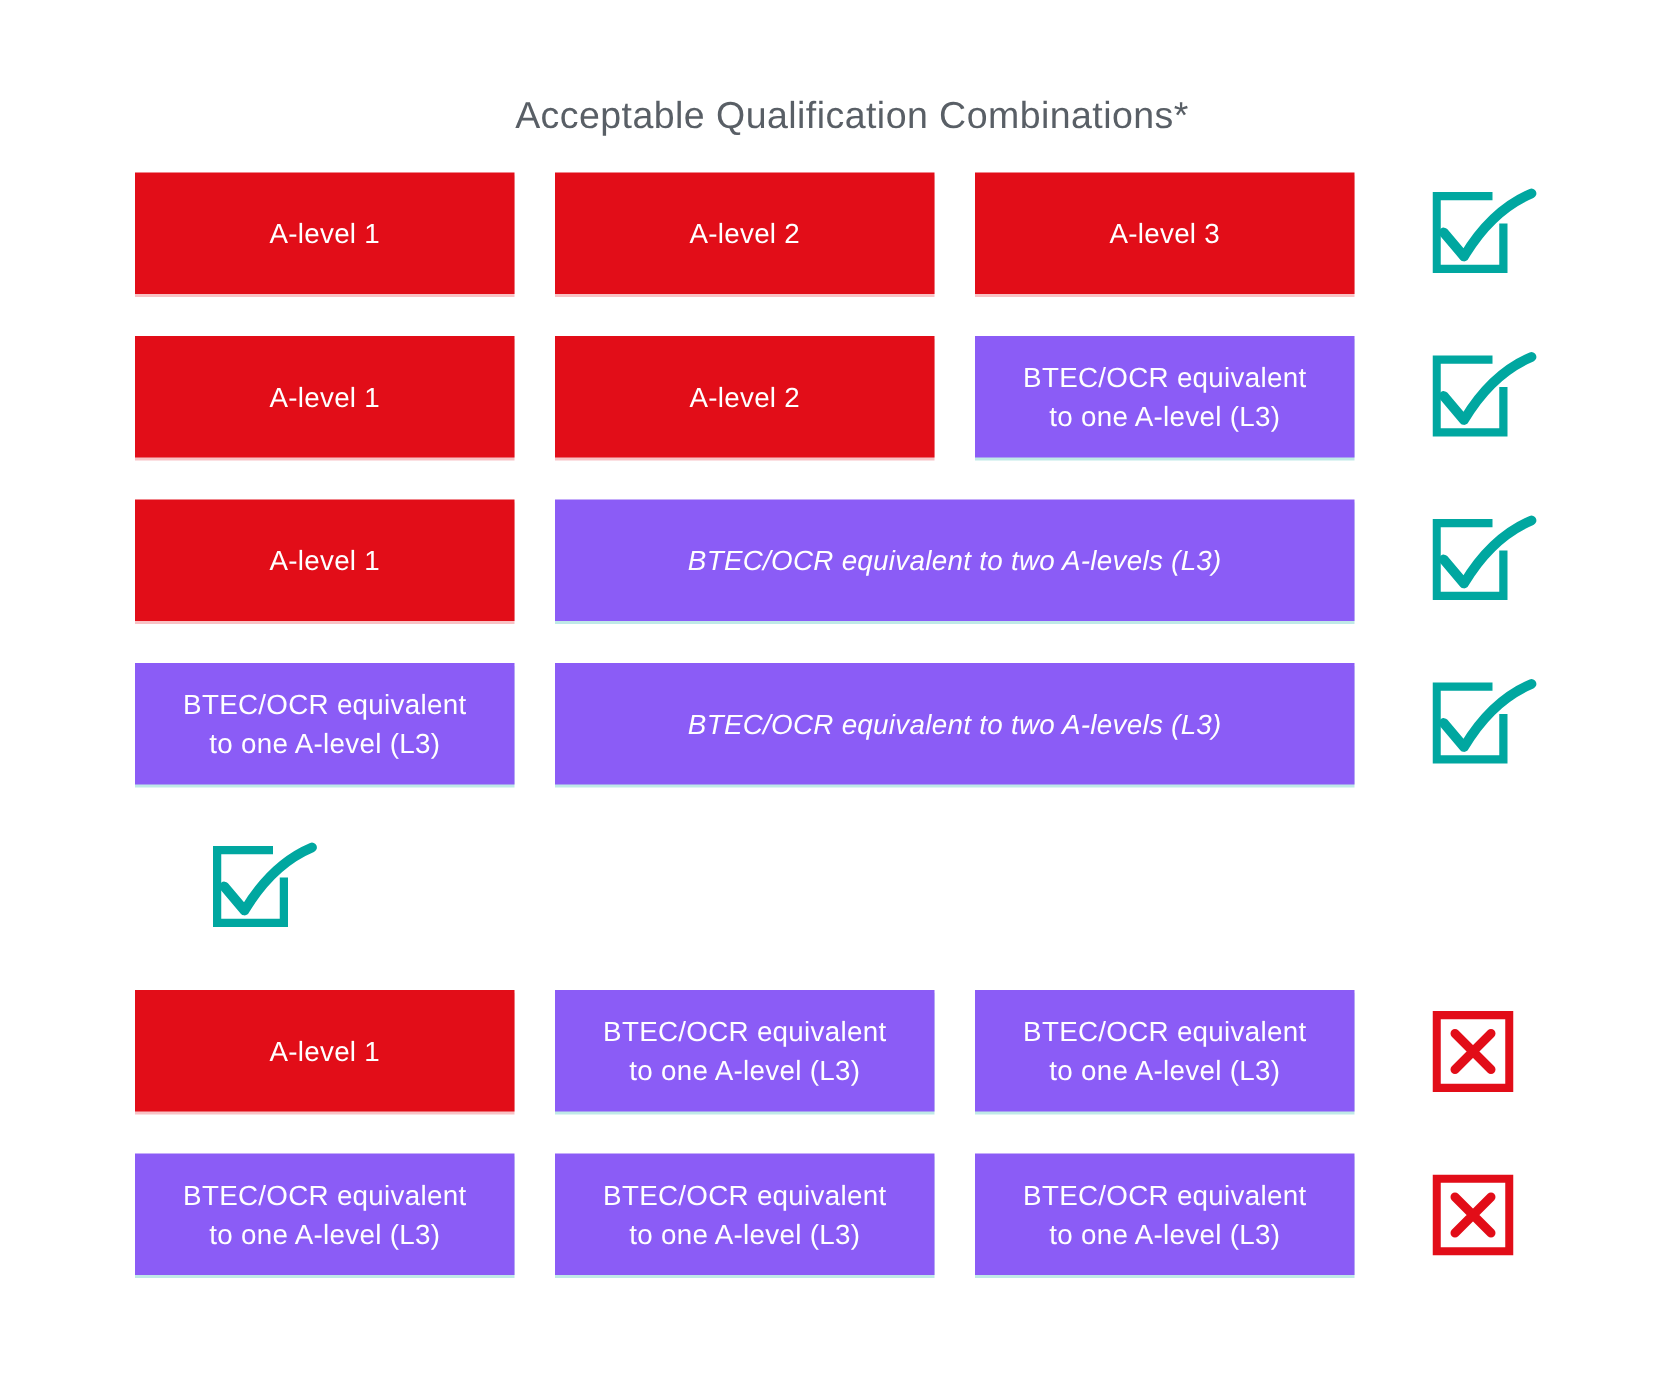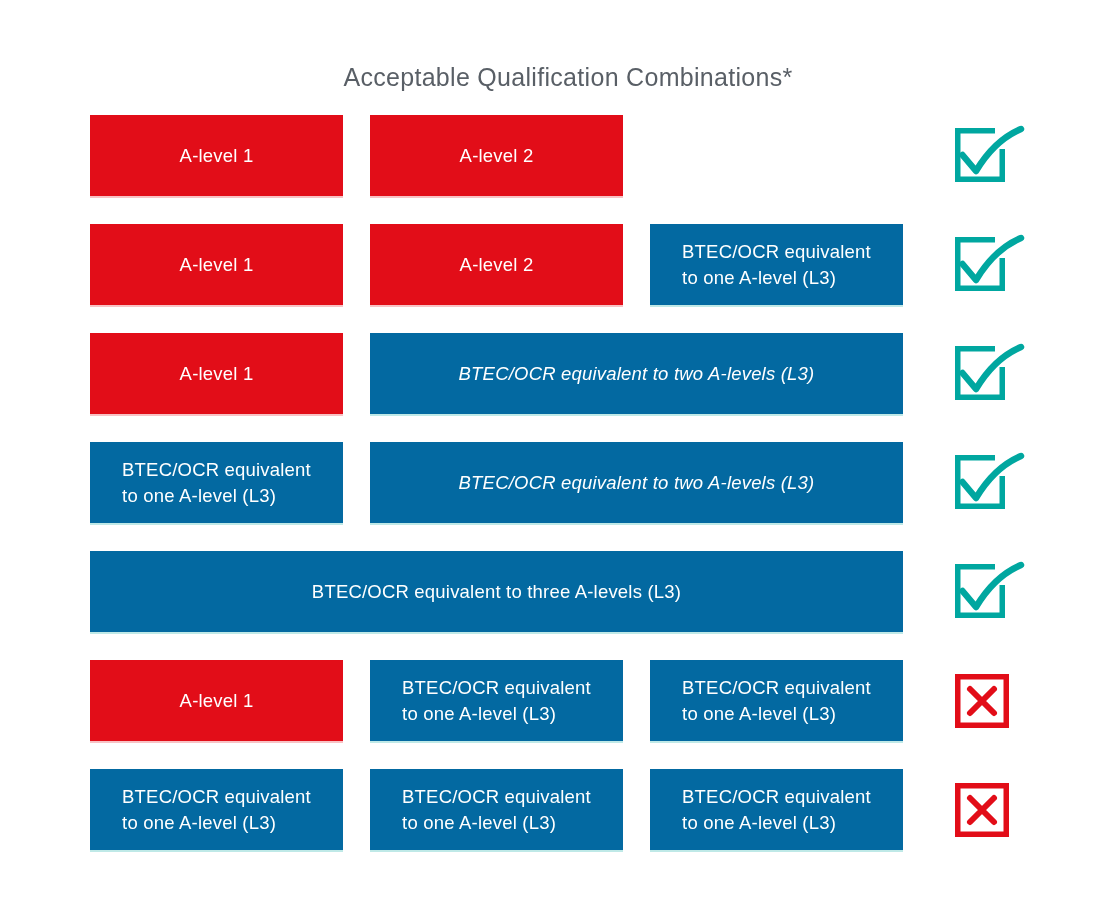--- a/index.html
+++ b/index.html
@@ -15,26 +15,26 @@
     color:#595f66;letter-spacing:0.3px;
   }
   .rows{position:absolute;left:90px;top:115px;}
   .row{display:flex;align-items:center;height:81px;margin-bottom:28px;}
   .cells{
     display:grid;grid-template-columns:repeat(3,253px);
     column-gap:27px;width:813px;height:81px;
   }
   .cell{
     display:flex;align-items:center;justify-content:center;
-    text-align:left;height:81px;box-sizing:border-box;
+    text-align:center;height:81px;box-sizing:border-box;
     padding:0 14px;color:#ffffff;font-size:18.5px;line-height:26px;
     white-space:pre-line;letter-spacing:0.2px;
   }
   .cell[data-color="red"]{background:#e20d18;box-shadow:0 2px 0 rgba(226,13,24,0.25);}
-  .cell[data-color="teal"]{background:#0369a1;box-shadow:0 2px 0 rgba(0,167,160,0.25);}
+  .cell[data-color="teal"]{background:#8b5cf6;box-shadow:0 2px 0 rgba(0,167,160,0.25);}
   .span-2{grid-column:span 2;font-style:italic;}
   .span-3{grid-column:span 3;}
   .verdict{
     width:70px;height:62px;margin-left:52px;flex:0 0 auto;
     position:relative;
   }
   .verdict svg{position:absolute;left:0;display:none;}
   .verdict .check-svg{top:0;}
   .verdict .cross-svg{top:4px;}
   .verdict[data-verdict="check"] .check-svg{display:block;}
@@ -44,20 +44,21 @@
 <body>
 
 <div class="title">Acceptable Qualification Combinations*</div>
 
 <div class="rows">
 
   <div class="row">
     <div class="cells">
       <div class="cell" data-color="red">A-level 1</div>
       <div class="cell" data-color="red">A-level 2</div>
+      <div class="cell" data-color="red">A-level 3</div>
     </div>
     <div class="verdict" data-verdict="check">
       <svg class="check-svg" width="70" height="62" viewBox="0 0 70 62">
         <path d="M40 5.75 L2.75 5.75 L2.75 54.25 L47.25 54.25 L47.25 24" fill="none" stroke="#00a7a0" stroke-width="5.5"></path>
         <path d="M7.5 30 L21 46 C33 26 47 12 66 4" fill="none" stroke="#00a7a0" stroke-width="6.5" stroke-linecap="round" stroke-linejoin="round"></path>
       </svg>
 
     </div>
   </div>
 
@@ -100,23 +101,20 @@
     <div class="verdict" data-verdict="check">
       <svg class="check-svg" width="70" height="62" viewBox="0 0 70 62">
         <path d="M40 5.75 L2.75 5.75 L2.75 54.25 L47.25 54.25 L47.25 24" fill="none" stroke="#00a7a0" stroke-width="5.5"></path>
         <path d="M7.5 30 L21 46 C33 26 47 12 66 4" fill="none" stroke="#00a7a0" stroke-width="6.5" stroke-linecap="round" stroke-linejoin="round"></path>
       </svg>
 
     </div>
   </div>
 
   <div class="row">
-    <div class="cells">
-      <div class="cell span-3" data-color="teal">BTEC/OCR equivalent to three A-levels (L3)</div>
-    </div>
     <div class="verdict" data-verdict="check">
       <svg class="check-svg" width="70" height="62" viewBox="0 0 70 62">
         <path d="M40 5.75 L2.75 5.75 L2.75 54.25 L47.25 54.25 L47.25 24" fill="none" stroke="#00a7a0" stroke-width="5.5"></path>
         <path d="M7.5 30 L21 46 C33 26 47 12 66 4" fill="none" stroke="#00a7a0" stroke-width="6.5" stroke-linecap="round" stroke-linejoin="round"></path>
       </svg>
 
     </div>
   </div>
 
   <div class="row">

